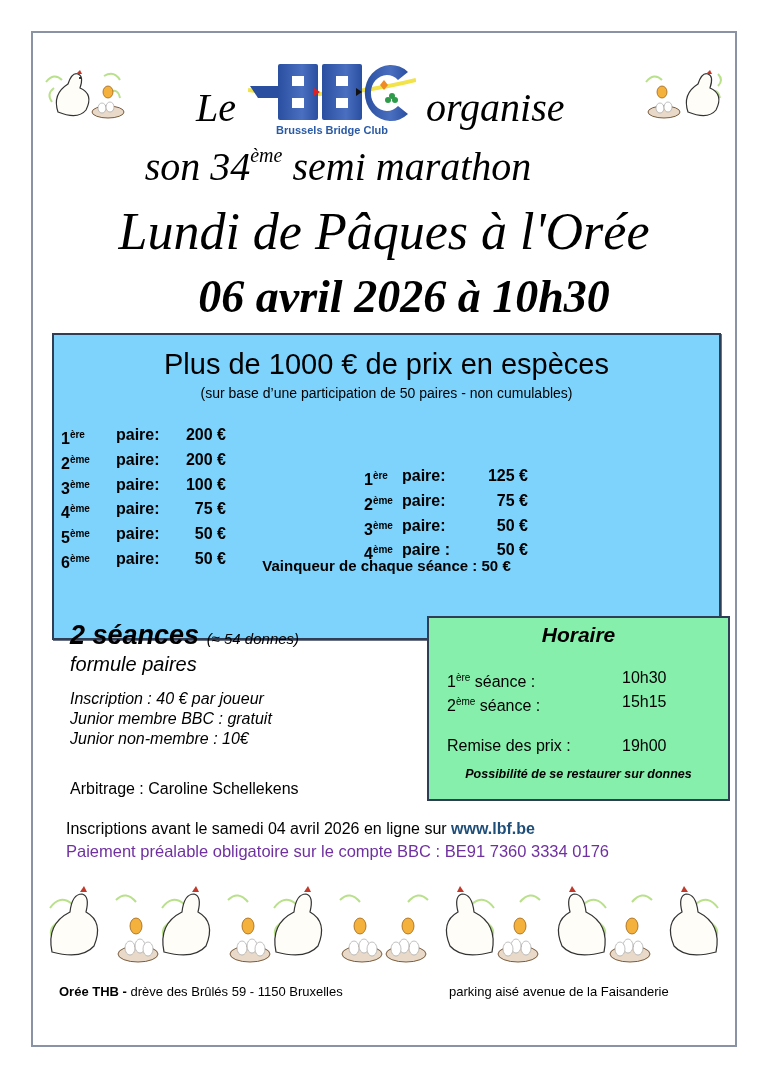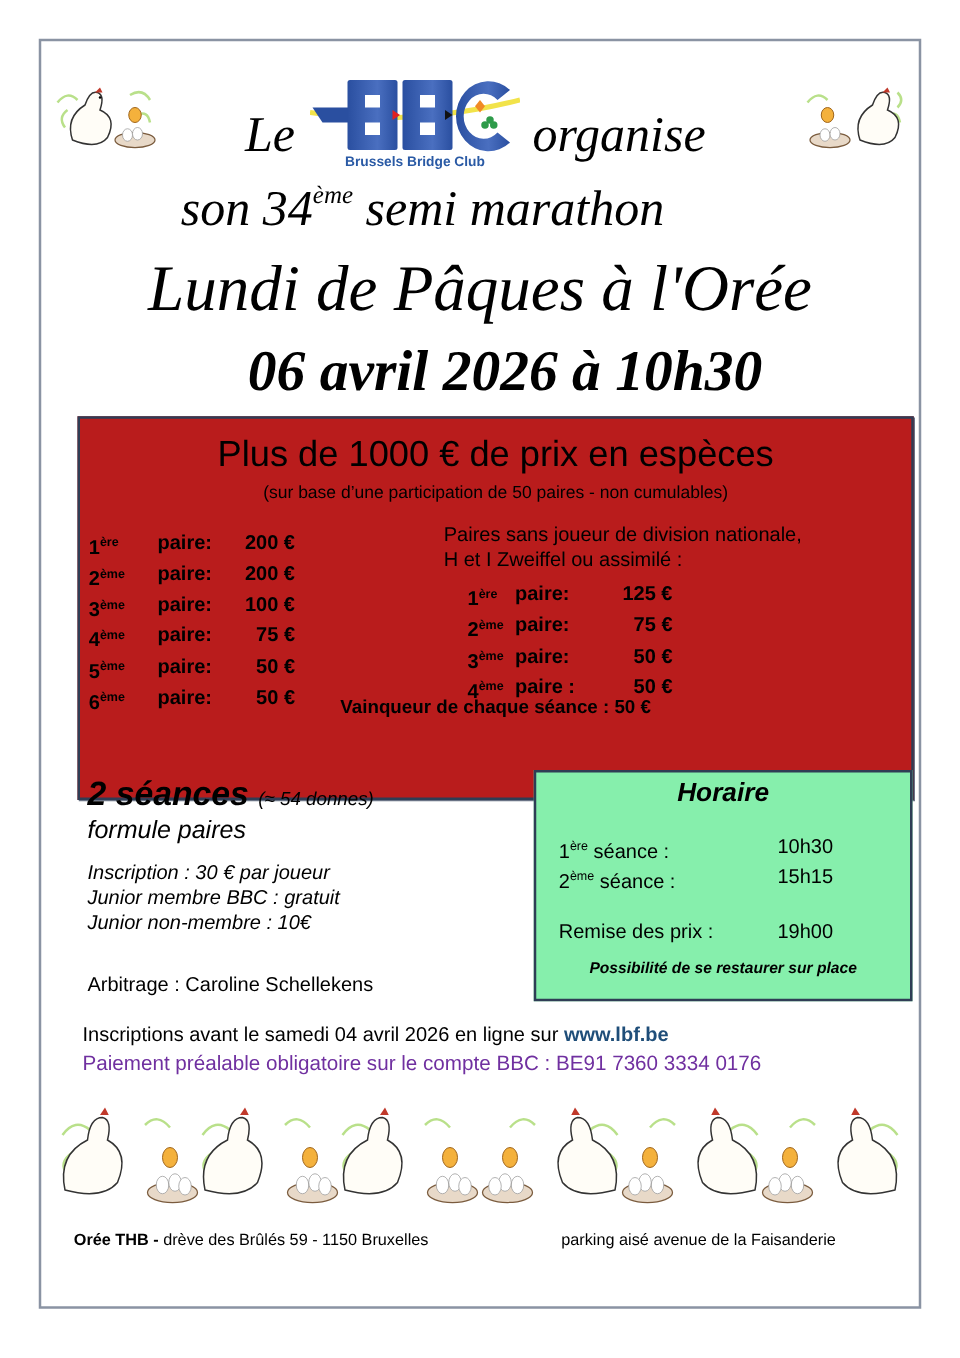--- a/index.html
+++ b/index.html
@@ -22,22 +22,22 @@
   .hdr-line2 sup { font-size: 20px; vertical-align: 18px; }
   .hdr-line3 { left: 0; width: 768px; top: 202px; text-align: center; font-size: 52px; }
   .hdr-line4 { left: 0; width: 768px; top: 270px; text-align: center; font-size: 46px; font-weight: bold; padding-left: 40px; font-family: Liberation Serif, serif; }
 
   
   .logo { left: 248px; top: 62px; width: 168px; height: 80px; }
   .logo-caption { position: absolute; left: 16px; top: 62px; width: 136px; text-align: center; font-size: 11px; font-weight: bold; color: #2a5aa5; }
 
   
   .prize-box {
-    left: 62px; top: 333px; width: 669px; height: 307px;
-    background: #b91c1c; border: 2px solid #2f3d55;
+    left: 52px; top: 333px; width: 669px; height: 307px;
+    background: #7dd3fc; border: 2px solid #2f3d55;
     box-shadow: 1px 1px 0 #6a7385;
   }
   .prize-title { position: absolute; left: 0; width: 100%; top: 13px; text-align: center; font-size: 29px; }
   .prize-sub { position: absolute; left: 0; width: 100%; top: 50px; text-align: center; font-size: 14px; }
 
   .prize-list { position: absolute; left: 7px; top: 90px; font-size: 16px; font-weight: bold; line-height: 20.8px; }
   .prize-row { display: flex; }
   .prize-row .rank { width: 55px; }
   .prize-row .rank sup { font-size: 10px; vertical-align: 6px; }
   .prize-row .lbl { width: 58px; }
@@ -176,24 +176,20 @@
         <span class="lbl">paire:</span>
         <span class="amt">50 €</span>
       </div>
     <div class="prize-row">
         <span class="rank"><span>6</span><sup>ème</sup></span>
         <span class="lbl">paire:</span>
         <span class="amt">50 €</span>
       </div>
   </div>
 
-  <div class="np-intro">
-    <div>Paires sans joueur de division nationale,</div>
-    <div>H et I Zweiffel ou assimilé :</div>
-  </div>
 
   <div class="np-list">
     <div class="prize-row">
         <span class="rank"><span>1</span><sup>ère</sup></span>
         <span class="lbl">paire:</span>
         <span class="amt">125 €</span>
       </div>
     <div class="prize-row">
         <span class="rank"><span>2</span><sup>ème</sup></span>
         <span class="lbl">paire:</span>
@@ -210,21 +206,21 @@
         <span class="amt">50 €</span>
       </div>
   </div>
 
   <div class="winner">Vainqueur de chaque séance : 50 €</div>
 </div>
 
 <div class="abs sess-title"><span>2 séances</span> <span class="approx">(≈ 54 donnes)</span></div>
 <div class="abs sess-formula">formule paires</div>
 <div class="abs sess-fees">
-  <div>Inscription : 30 € par joueur</div>
+  <div>Inscription : 40 € par joueur</div>
   <div>Junior membre BBC : gratuit</div>
   <div>Junior non-membre : 10€</div>
 </div>
 <div class="abs arbitrage">Arbitrage : Caroline Schellekens</div>
 
 <div class="abs horaire">
   <div class="horaire-title">Horaire</div>
   <div class="horaire-rows">
     <div class="h-row">
         <span class="k"><span>1</span><sup>ère</sup><span> séance :</span></span>
@@ -232,21 +228,21 @@
       </div>
     <div class="h-row">
         <span class="k"><span>2</span><sup>ème</sup><span> séance :</span></span>
         <span>15h15</span>
       </div>
     <div class="h-row gap">
         <span class="k"><span>Remise des prix :</span></span>
         <span>19h00</span>
       </div>
   </div>
-  <div class="horaire-note">Possibilité de se restaurer sur place</div>
+  <div class="horaire-note">Possibilité de se restaurer sur donnes</div>
 </div>
 
 <div class="abs reg1"><span>Inscriptions avant le samedi 04 avril 2026 en ligne sur </span><span class="link">www.lbf.be</span></div>
 <div class="abs reg2">Paiement préalable obligatoire sur le compte BBC : BE91 7360 3334 0176</div>
 
 <svg class="abs hen-border" viewBox="0 0 680 92">
   <g id="unit">
     <path d="M6 30 q10 -14 22 -4 M10 62 q-8 -10 4 -18 M72 22 q10 -10 20 2" stroke="#b9e08a" stroke-width="2" fill="none"></path>
     <path d="M8 74 q-6 -28 18 -40 q2 -18 12 -18 q8 2 4 18 q18 10 8 34 q-12 14 -42 6z" fill="#fffdf7" stroke="#333" stroke-width="1.2"></path>
     <path d="M36 14 l4 -6 l3 6" fill="#c0392b"></path>

